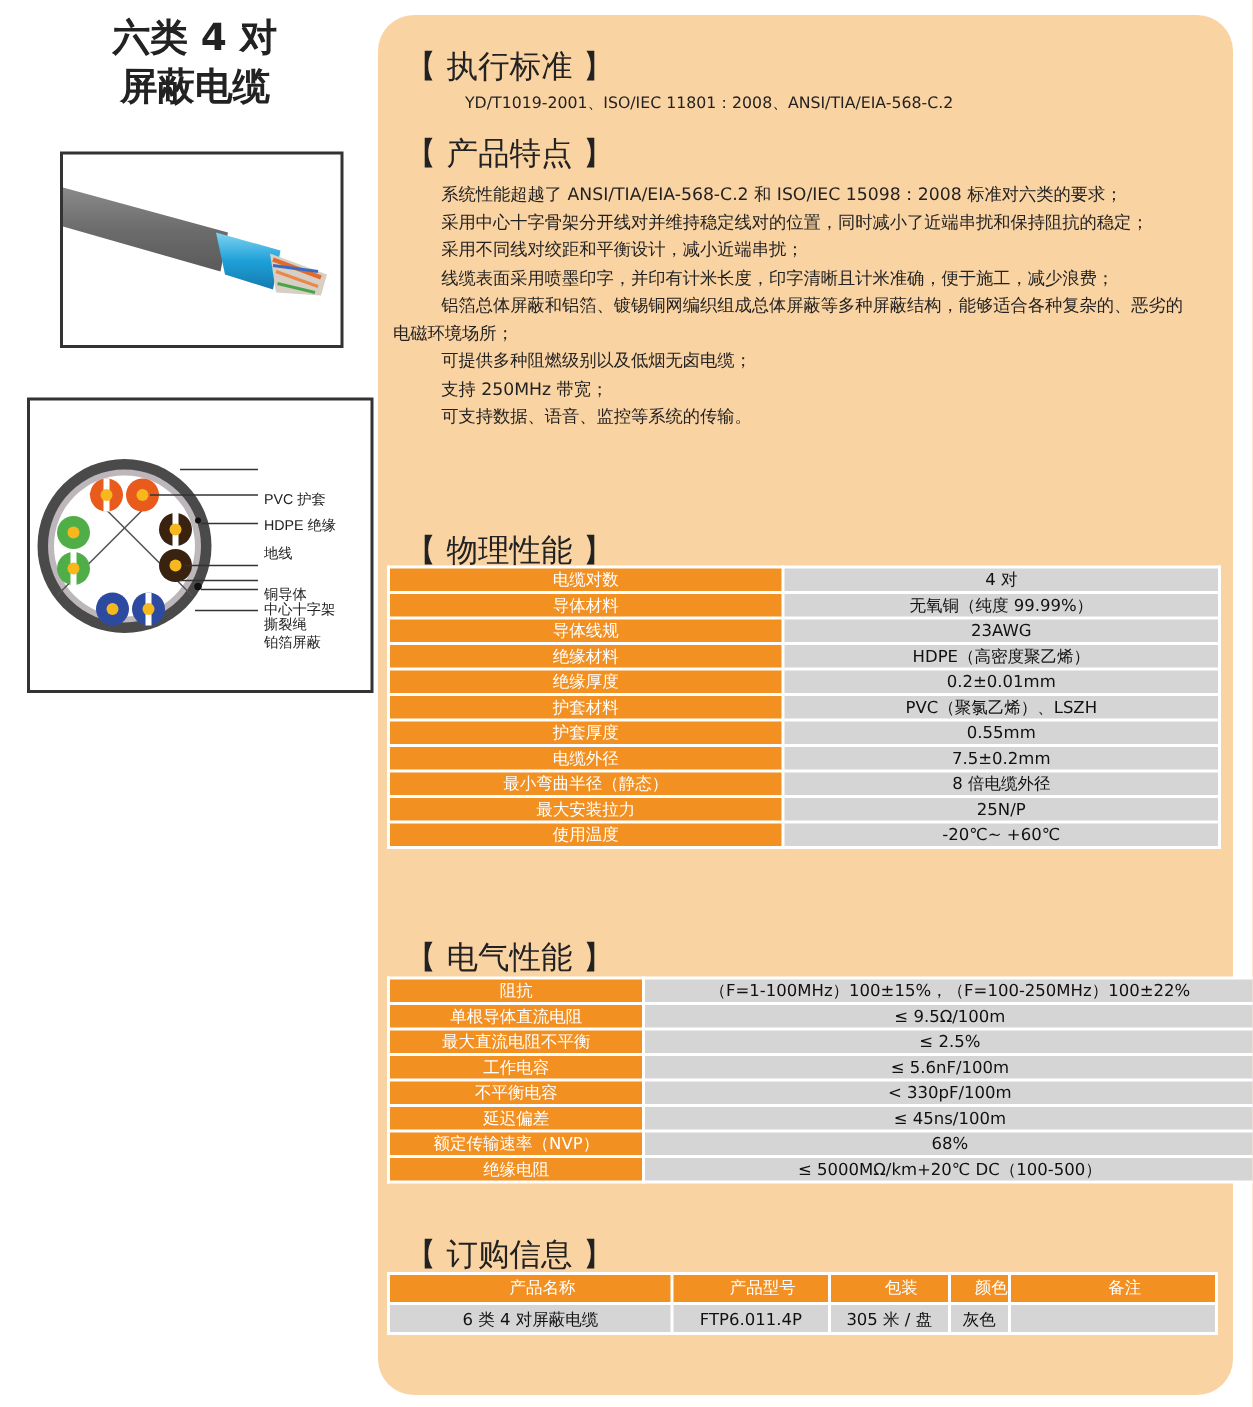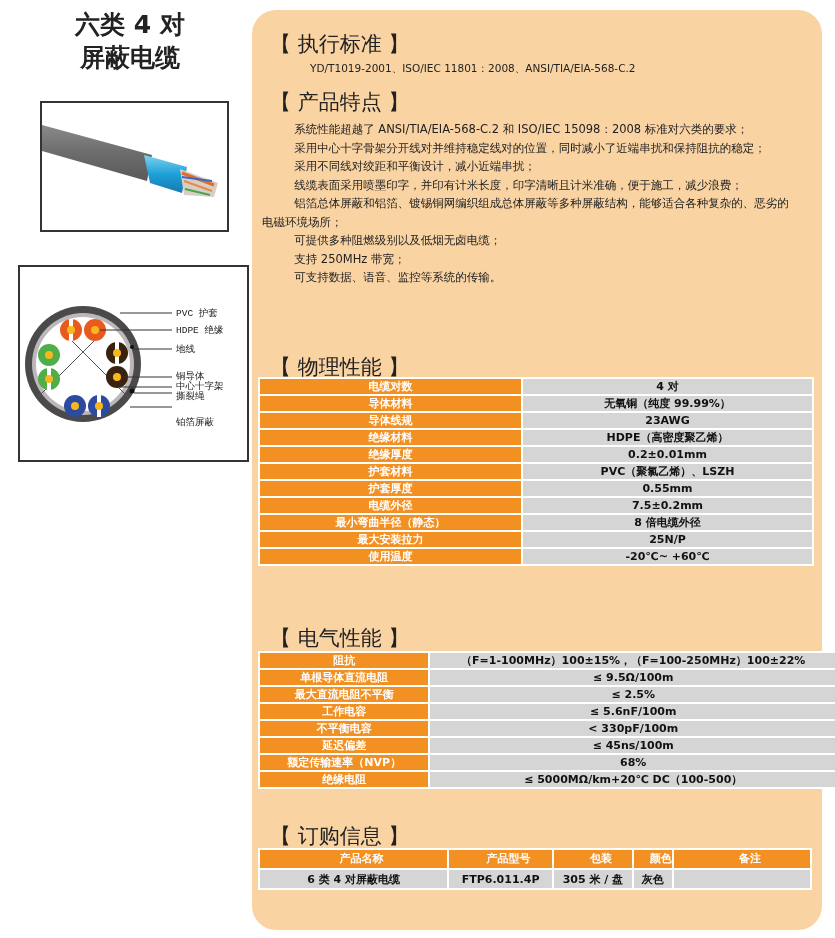--- a/index.html
+++ b/index.html
@@ -13,43 +13,44 @@
     }
     .photo-box {
       position: absolute; left: 40px; top: 101px; width: 185px; height: 127px;
       border: 2px solid #333; background: #fff; overflow: hidden;
     }
     .diagram-box {
       position: absolute; left: 18px; top: 265px; width: 227px; height: 193px;
       border: 2px solid #333; background: #fff; overflow: hidden;
     }
     .diagram-label {
-      position: absolute; font-family: Liberation Mono, monospace; font-size: 9.5px; color: #222;
+      position: absolute; font-family: Liberation Sans, sans-serif; font-size: 9.5px; color: #222;
       white-space: nowrap;
+      margin-top: 20px;
     }
     .panel {
       position: absolute; left: 252px; top: 10px; width: 570px; height: 920px;
       background: #fad3a3; border-radius: 24px;
     }
     .section-title {
       position: absolute; left: 18px; font-size: 21px; color: #222; white-space: nowrap;
     }
     .std-text {
       position: absolute; left: 58px; top: 52px; font-size: 10.5px; color: #222; white-space: nowrap;
     }
     .features {
       position: absolute; left: 10px; top: 110px; width: 530px; font-size: 11.5px; line-height: 18.5px; color: #222;
     }
     .features p { margin: 0; text-indent: 2.8em; }
     table.spec {
       position: absolute; border-collapse: collapse; font-size: 11px;
     }
     table.spec td, table.spec th {
       border: 2px solid #fff; padding: 0; text-align: center; height: 15px; line-height: 15px;
-      white-space: nowrap; font-weight: bold;
+      white-space: nowrap; font-weight: normal;
     }
     table.spec td.k { background: #f39022; color: #fff; }
     table.spec td.v { background: #d5d5d5; color: #111; }
     table.spec th { background: #f39022; color: #fff; height: 18px; line-height: 18px; padding-left: 16px; }
   </style>
 </head>
 <body>
 
 <div class="left-title">
   <div>六类 4 对</div>
@@ -122,21 +123,21 @@
     <line x1="100" y1="120" x2="152" y2="120" stroke="#333" stroke-width="1"></line>
     <line x1="114" y1="126" x2="152" y2="126" stroke="#333" stroke-width="1"></line>
     <line x1="110" y1="140" x2="152" y2="140" stroke="#333" stroke-width="1"></line>
   </svg>
   <div class="diagram-label" style="left:156px;top:40px">PVC 护套</div>
   <div class="diagram-label" style="left:156px;top:57px">HDPE 绝缘</div>
   <div class="diagram-label" style="left:156px;top:76px">地线</div>
   <div class="diagram-label" style="left:156px;top:103px">铜导体</div>
   <div class="diagram-label" style="left:156px;top:113px">中心十字架</div>
   <div class="diagram-label" style="left:156px;top:123px">撕裂绳</div>
-  <div class="diagram-label" style="left:156px;top:149px">铂箔屏蔽</div>
+  <div class="diagram-label" style="left:156px;top:135px">铂箔屏蔽</div>
 </div>
 
 <div class="panel">
 
   <div class="section-title" style="top:20px">【 执行标准 】</div>
   <div class="std-text">YD/T1019-2001、ISO/IEC 11801：2008、ANSI/TIA/EIA-568-C.2</div>
 
   <div class="section-title" style="top:78px">【 产品特点 】</div>
   <div class="features">
     <p>系统性能超越了 ANSI/TIA/EIA-568-C.2 和 ISO/IEC 15098：2008 标准对六类的要求；</p>

